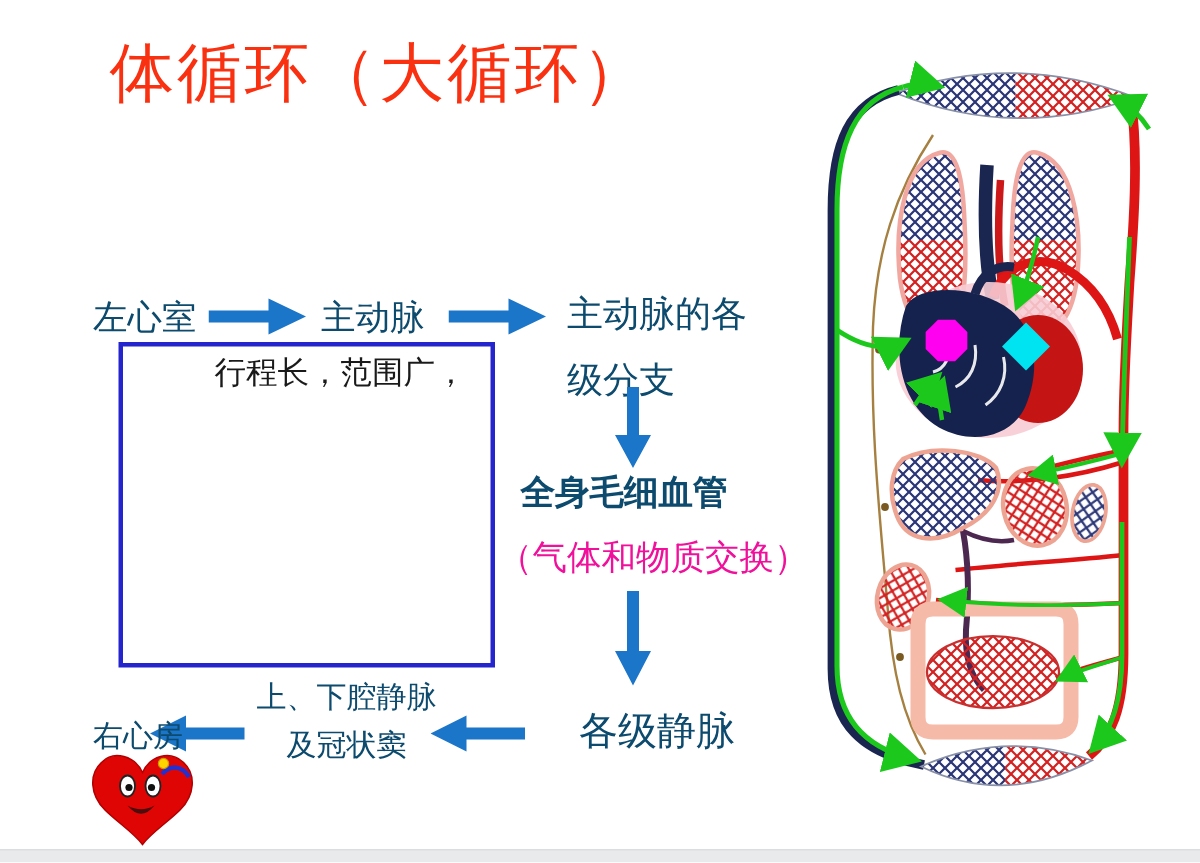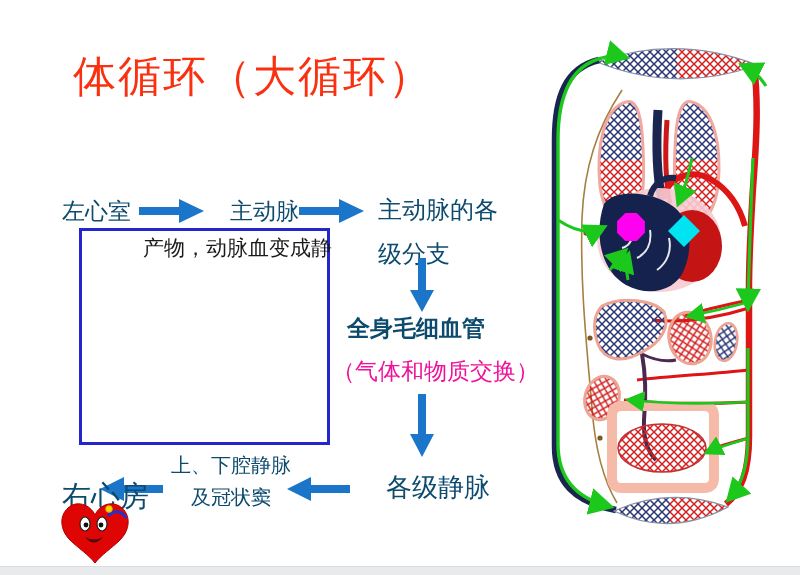--- a/index.html
+++ b/index.html
@@ -6,32 +6,32 @@
   body{
     width:800px;height:575px;position:relative;overflow:hidden;
     background:#ffffff;
     font-family:"Liberation Serif","DejaVu Serif",serif;
     color:#111;
   }
   .abs{position:absolute;}
   
   .title{
     left:73px;top:20px;font-size:43px;letter-spacing:2px;
-    color:#F93111;white-space:nowrap;font-weight:500;margin-top:28px;
+    color:#F93111;white-space:nowrap;font-weight:500;
   }
   
   .lbl{font-size:23px;color:#0c4a6e;white-space:nowrap;}
   .lbl-lv{left:62px;top:196px;}
-  .lbl-aorta{left:214px;top:196px;margin-left:16px;}
+  .lbl-aorta{left:214px;top:196px;}
   .lbl-branches{left:378px;top:188px;width:126px;font-size:24px;line-height:44px;white-space:normal;}
   .lbl-cap{left:347px;top:313px;font-size:23px;font-weight:bold;}
   .lbl-exchange{left:332px;top:356px;font-size:23px;color:#F0109B;text-align:right;}
   .lbl-veins{left:386px;top:470px;font-size:26px;}
   .lbl-cava{left:170px;top:449px;width:122px;font-size:20px;line-height:32px;text-align:center;white-space:normal;}
-  .lbl-ra{left:62px;top:477px;font-size:29px;}
+  .lbl-ra{left:62px;top:477px;font-size:20px;}
   
   .note-box{
     left:79px;top:228px;width:245px;height:211px;
     border:3px solid #2525CD;background:#fff;
   }
   .note-text{left:103px;top:234px;width:232px;font-size:21px;line-height:28px;color:#1a1a1a;}
   .note-text .ln:first-child{text-indent:40px;}
   
   .arr{display:block;}
   .arr polygon{fill:#1B75C8;}
@@ -49,21 +49,21 @@
   <polygon points="0,9 40,9 40,1 65,13 40,25 40,17 0,17"></polygon>
 </svg>
 <div class="abs lbl lbl-aorta">主动脉</div>
 <svg class="abs arr" style="left:299px;top:198px;" width="66" height="26">
   <polygon points="0,9 40,9 40,1 65,13 40,25 40,17 0,17"></polygon>
 </svg>
 <div class="abs lbl lbl-branches">主动脉的各级分支</div>
 
 <div class="abs note-box"></div>
 <div class="abs note-text">
-  <div class="ln">产物，动脉血变成静</div>
+  <div class="ln">行程长，范围广，</div>
 </div>
 
 <svg class="abs arr" style="left:409px;top:258px;" width="26" height="55">
   <polygon points="9,0 17,0 17,32 25,32 13,54 1,32 9,32"></polygon>
 </svg>
 <div class="abs lbl lbl-cap">全身毛细血管</div>
 <div class="abs lbl lbl-exchange">（气体和物质交换）</div>
 <svg class="abs arr" style="left:409px;top:394px;" width="26" height="64">
   <polygon points="9,0 17,0 17,40 25,40 13,63 1,40 9,40"></polygon>
 </svg>

